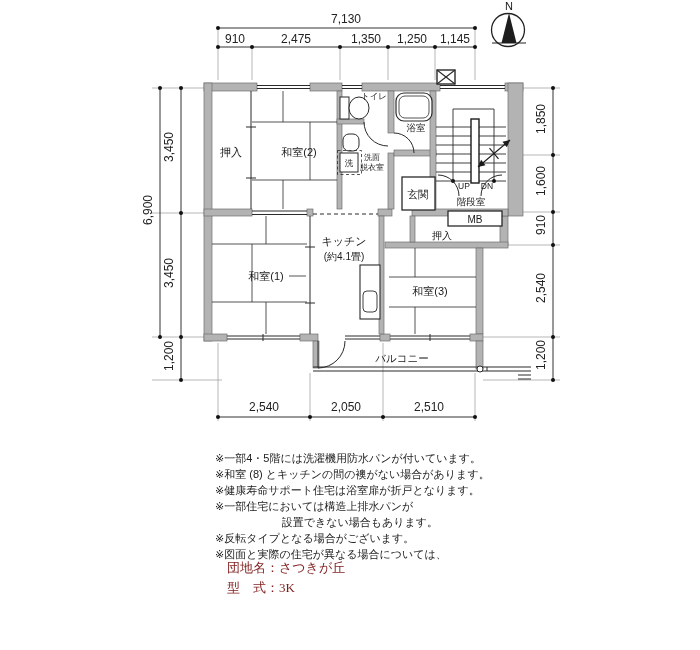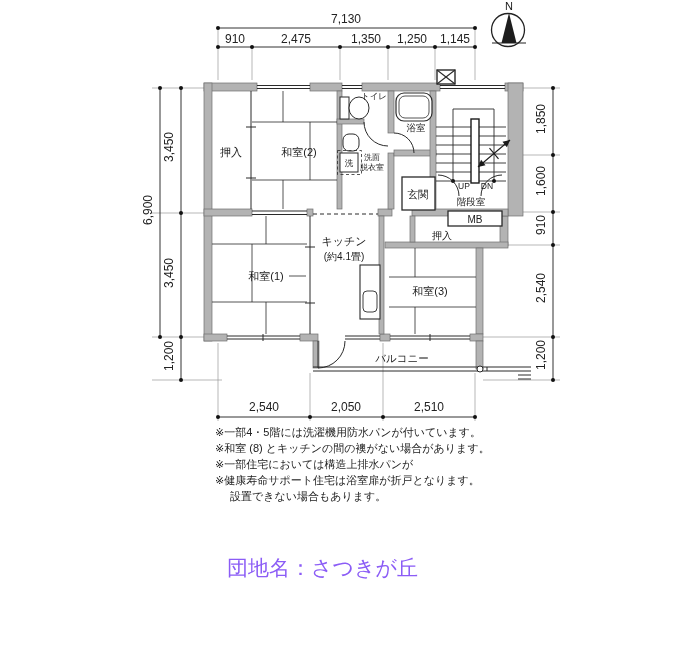--- a/index.html
+++ b/index.html
@@ -1,22 +1,22 @@
 <!DOCTYPE html>
 <html><head>
 <meta charset="utf-8">
 <style>
   html,body{margin:0;padding:0;background:#ffffff;}
   body{width:700px;height:650px;position:relative;font-family:"Liberation Sans","DejaVu Sans",sans-serif;color:#1a1a1a;}
   #plan{position:absolute;left:0;top:0;}
-  #notes{position:absolute;left:215px;top:424px;}
+  #notes{position:absolute;left:215px;top:450px;}
   .note-line{font-size:11px;line-height:16px;height:16px;white-space:nowrap;color:#222;}
-  .note-line.indent{padding-left:15px;}
+  .note-line.indent{padding-left:15px;text-align:center;}
   #footer{position:absolute;left:227px;top:558px;}
-  .footer-line{font-size:21px;line-height:20px;height:20px;white-space:nowrap;color:#8b5cf6;font-family:Liberation Serif, serif;}
+  .footer-line{font-size:13px;line-height:20px;height:20px;white-space:nowrap;color:#7f1d1d;font-family:Liberation Serif, serif;}
   text{fill:#1a1a1a;}
   .dim{font-size:12px;fill:#222;}
   .room{font-size:11px;}
   .room-s{font-size:8.5px;}
 </style>
 </head>
 <body>
 
 <svg id="plan" width="700" height="430" viewBox="0 0 700 430">
 
@@ -266,20 +266,23 @@
     <text x="344" y="260" text-anchor="middle" font-size="10">(約4.1畳)</text>
     <text class="room" x="266" y="280" text-anchor="middle">和室(1)</text>
     <text class="room" x="430" y="295" text-anchor="middle">和室(3)</text>
     <text x="402" y="362" text-anchor="middle" font-size="10.5">バルコニー</text>
   </g>
 </svg>
 
 <div id="notes">
   <div class="note-line">※一部4・5階には洗濯機用防水パンが付いています。</div>
   <div class="note-line">※和室 (8) とキッチンの間の襖がない場合があります。</div>
+  <div class="note-line">※健康寿命サポート住宅は浴室扉が折戸となります。</div>
   <div class="note-line">※一部住宅においては構造上排水パンが</div>
-  <div class="note-line">※健康寿命サポート住宅は浴室扉が折戸となります。</div>
   <div class="note-line indent">設置できない場合もあります。</div>
+  <div class="note-line">※反転タイプとなる場合がございます。</div>
+  <div class="note-line">※図面と実際の住宅が異なる場合については、</div>
 </div>
 
 <div id="footer">
   <div class="footer-line"><span>団地名</span><span>：</span><span>さつきが丘</span></div>
+  <div class="footer-line"><span>型　式</span><span>：</span><span>3K</span></div>
 </div>
 
 </body></html>

